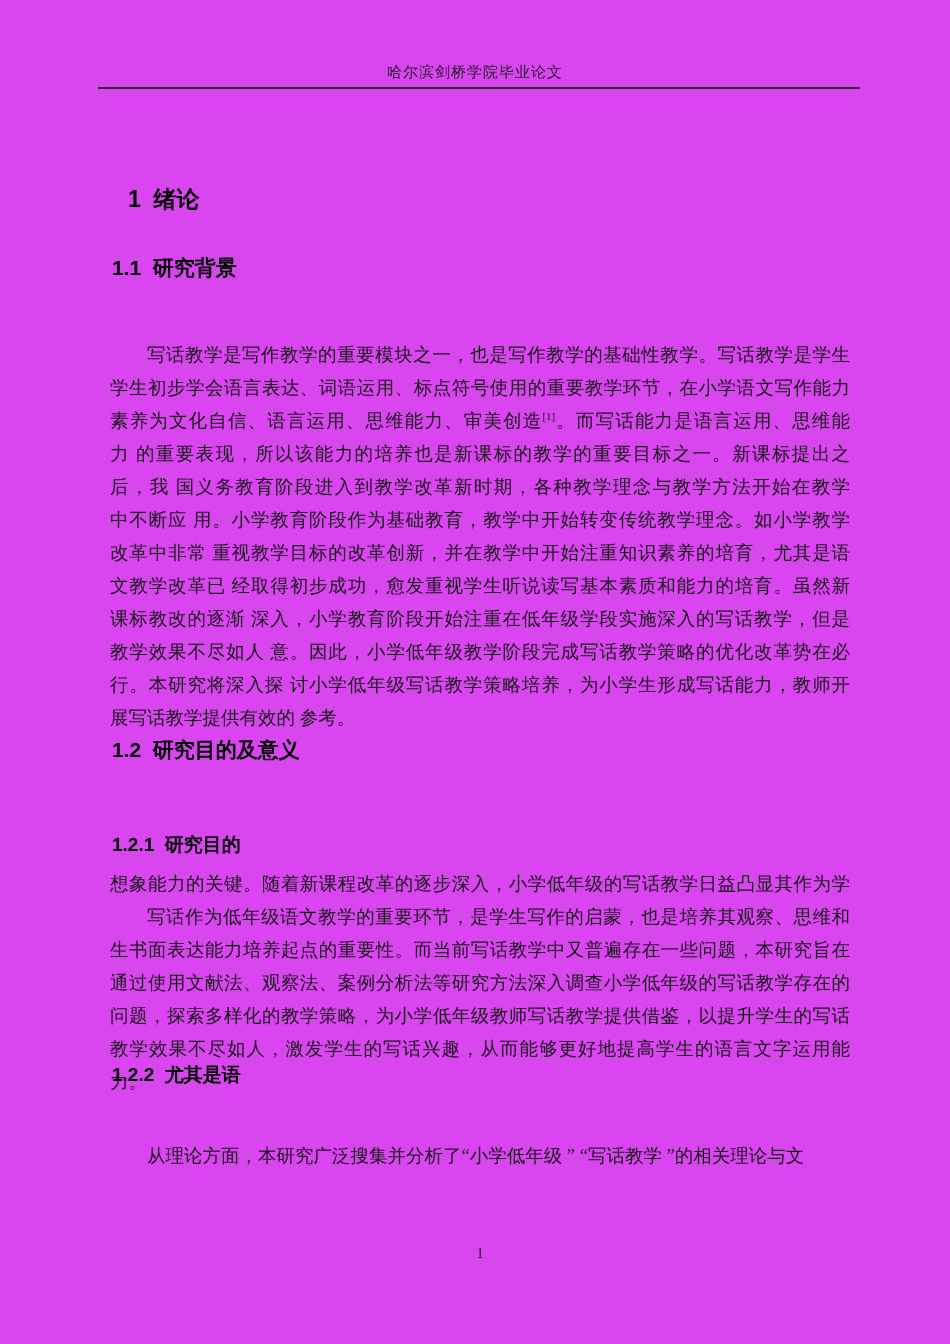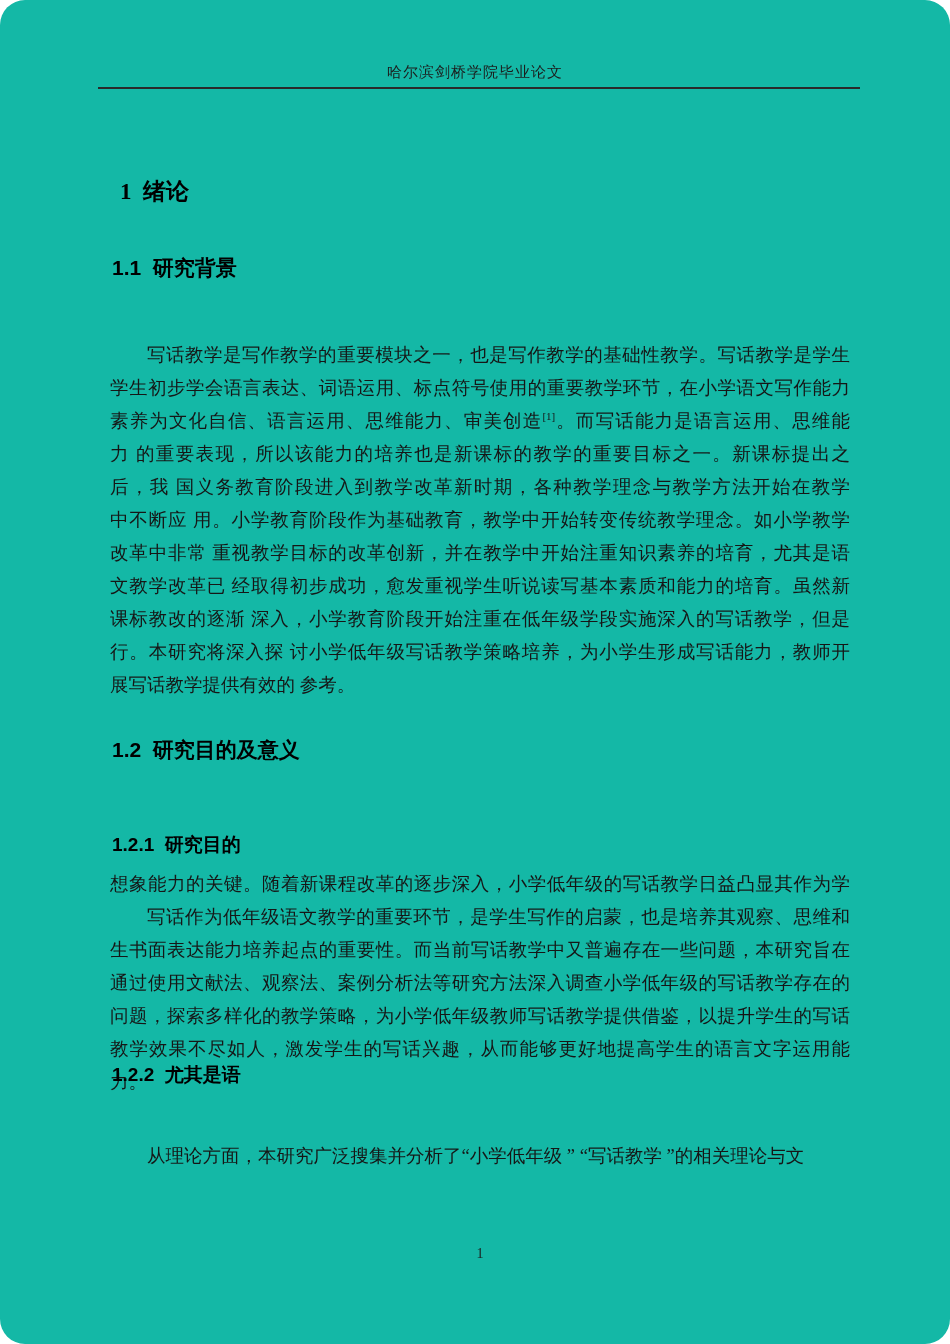--- a/index.html
+++ b/index.html
@@ -6,23 +6,22 @@
     margin: 0;
     padding: 0;
     background: #ffffff;
     font-family: "Liberation Serif", "DejaVu Serif", serif;
     color: #111111;
   }
   .page {
     position: relative;
     width: 950px;
     height: 1344px;
-    background: #14b8a6;
+    background: #d946ef;
     overflow: hidden;
-    border-radius: 25px;
   }
   .header-title {
     position: absolute;
     top: 63px;
     left: 0;
     width: 950px;
     text-align: center;
     font-size: 15px;
     letter-spacing: 1px;
     color: #1c1c1c;
@@ -33,22 +32,22 @@
     top: 87px;
     left: 98px;
     width: 762px;
     height: 2px;
     background: #2a2a2a;
   }
   .h1 {
     position: absolute;
     left: 112px;
     top: 168px;
-    margin: 8px;
-    font-family: Liberation Serif, serif;
+    margin: 16px;
+    font-family: Liberation Sans, sans-serif;
     font-weight: bold;
     font-size: 23px;
     color: #000000;
     white-space: pre-wrap;
   }
   .h2 {
     position: absolute;
     left: 112px;
     margin: 0;
     font-family: "Liberation Sans", "DejaVu Sans", sans-serif;
@@ -121,20 +120,21 @@
   <div class="para p-background">
       <div class="line first"><span>写话教学是写作教学的重要模块之一，也是写作教学的基础性教学。写话教学是学生</span></div>
       <div class="line"><span>学生初步学会语言表达、词语运用、标点符号使用的重要教学环节，在小学语文写作能力</span></div>
       <div class="line"><span>素养为文化自信、语言运用、思维能力、审美创造</span><sup>[1]</sup><span>。而写话能力是语言运用、思维能</span></div>
       <div class="line"><span>力 的重要表现，所以该能力的培养也是新课标的教学的重要目标之一。新课标提出之</span></div>
       <div class="line"><span>后，我 国义务教育阶段进入到教学改革新时期，各种教学理念与教学方法开始在教学</span></div>
       <div class="line"><span>中不断应 用。小学教育阶段作为基础教育，教学中开始转变传统教学理念。如小学教学</span></div>
       <div class="line"><span>改革中非常 重视教学目标的改革创新，并在教学中开始注重知识素养的培育，尤其是语</span></div>
       <div class="line"><span>文教学改革已 经取得初步成功，愈发重视学生听说读写基本素质和能力的培育。虽然新</span></div>
       <div class="line"><span>课标教改的逐渐 深入，小学教育阶段开始注重在低年级学段实施深入的写话教学，但是</span></div>
+      <div class="line"><span>教学效果不尽如人 意。因此，小学低年级教学阶段完成写话教学策略的优化改革势在必</span></div>
       <div class="line"><span>行。本研究将深入探 讨小学低年级写话教学策略培养，为小学生形成写话能力，教师开</span></div>
       <div class="line last"><span>展写话教学提供有效的 参考。</span></div>
     </div>
 
   <h2 class="h2 pos-purpose">1.2  研究目的及意义</h2>
 
   <h3 class="h3 pos-purpose">1.2.1  研究目的</h3>
 
   <div class="para p-purpose">
       <div class="line"><span>想象能力的关键。随着新课程改革的逐步深入，小学低年级的写话教学日益凸显其作为学</span></div>

